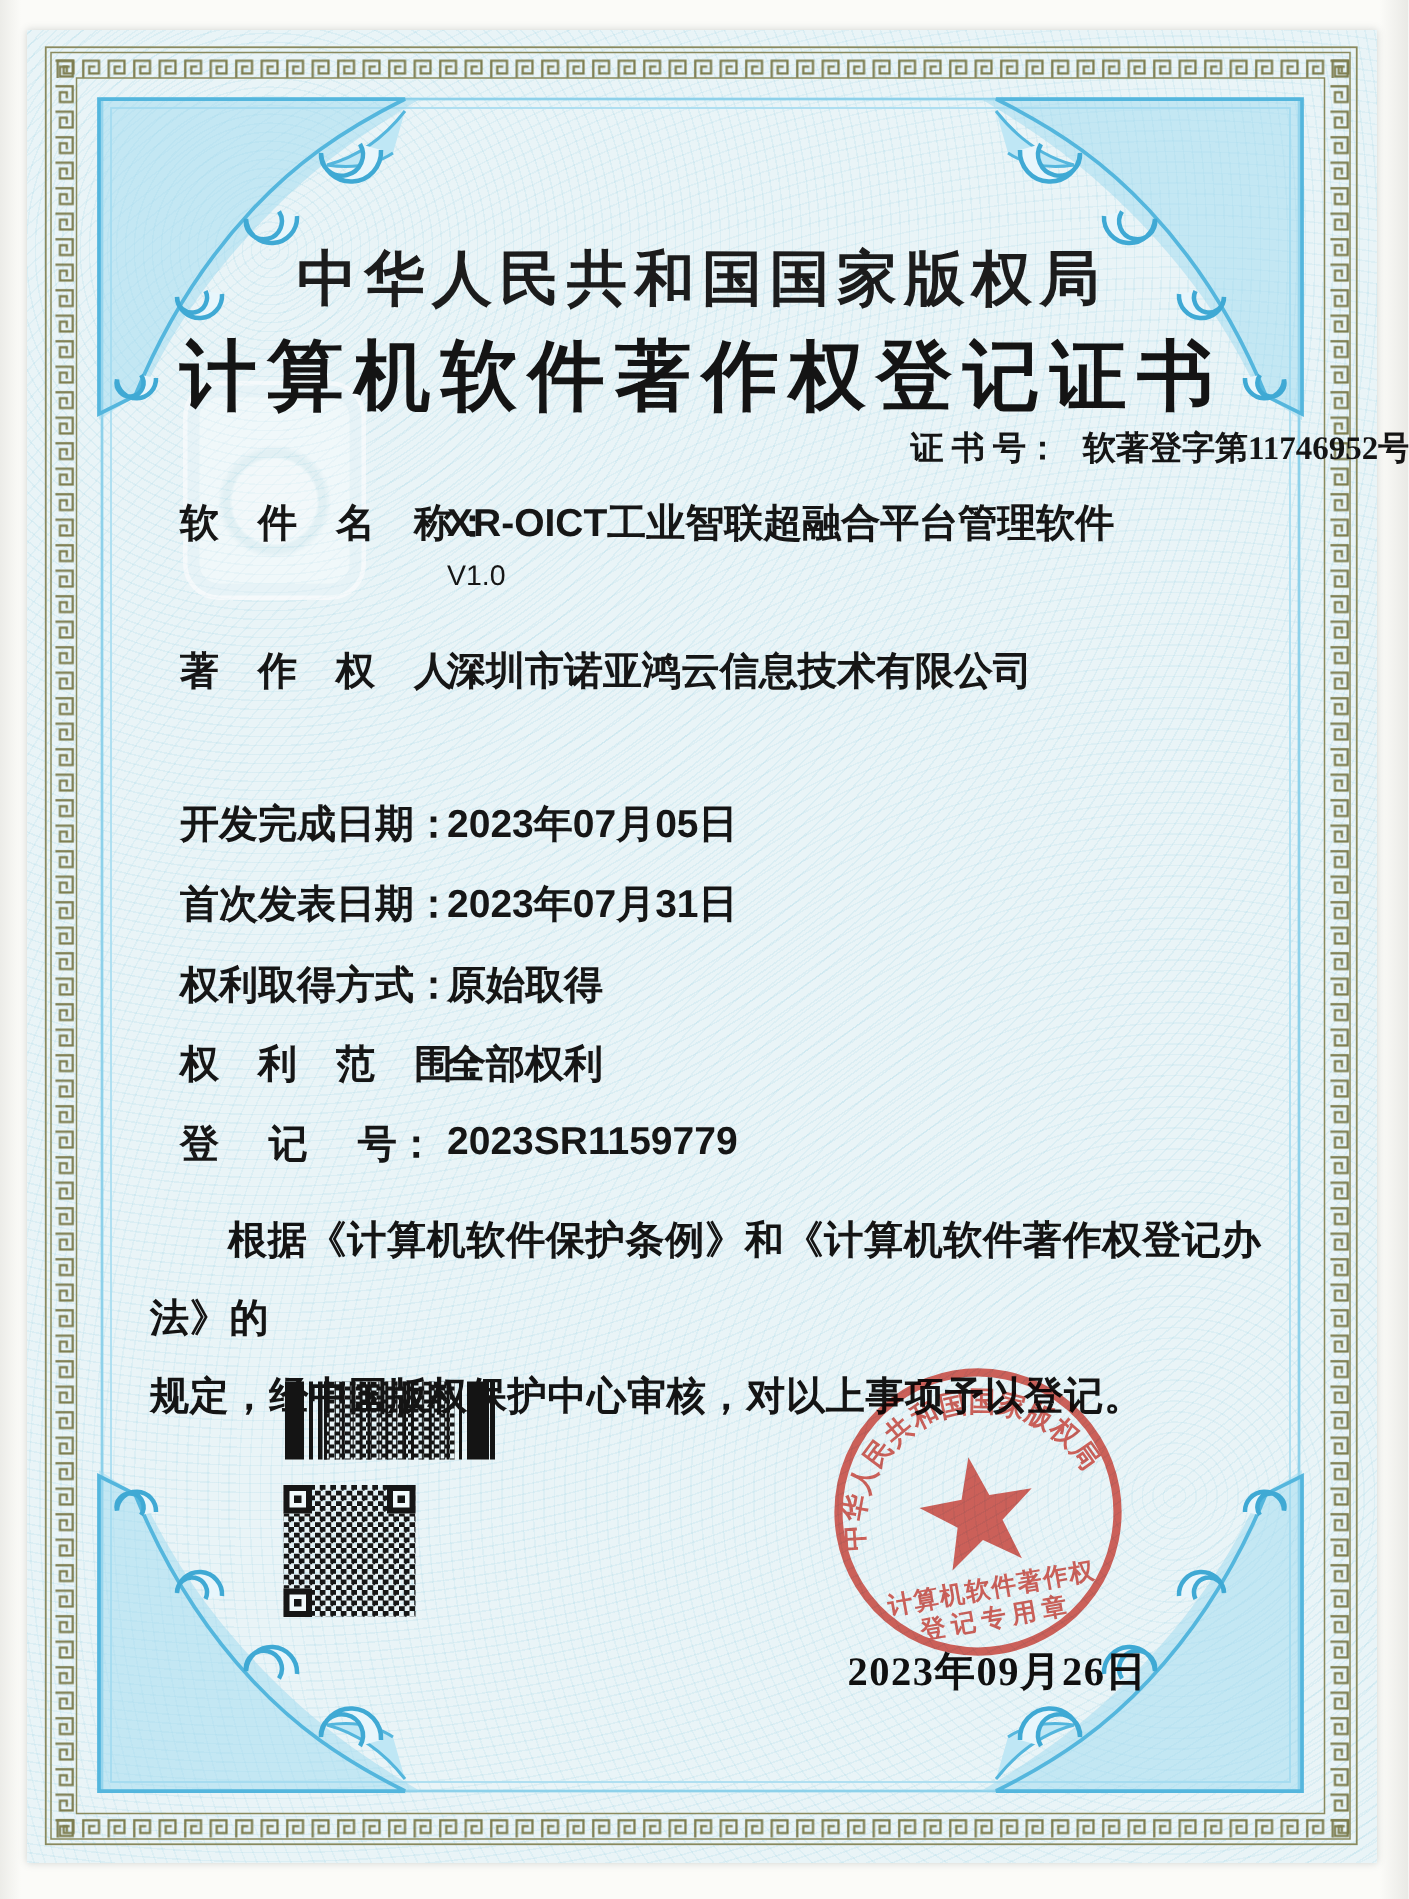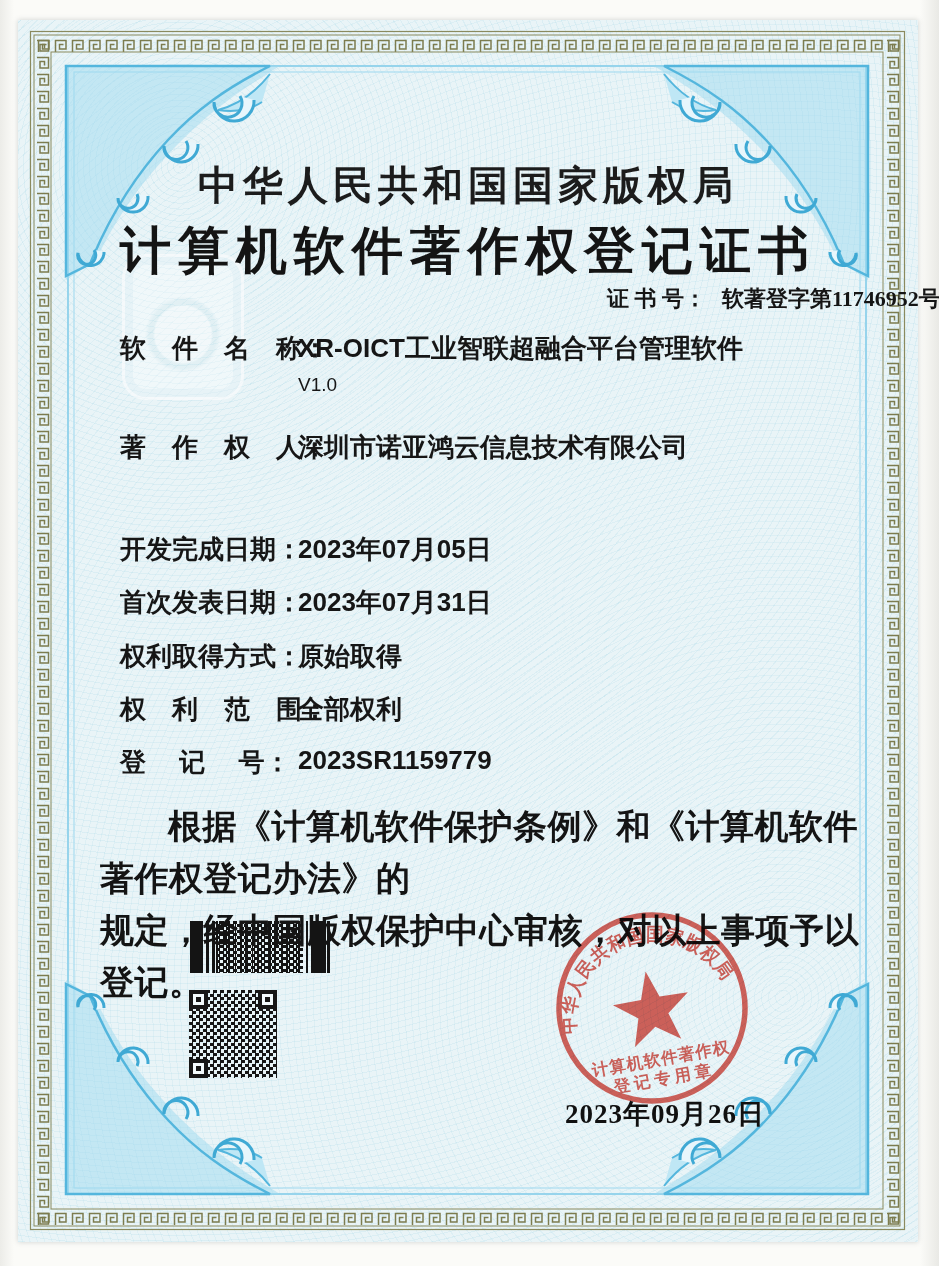--- a/index.html
+++ b/index.html
@@ -52,21 +52,21 @@
   .row .val{display:inline-block;}
   .r1{top:311px;} .r1b{position:absolute;left:280px;top:354px;font-size:19px;font-weight:normal;color:#161616;}
   .r2{top:410px;}
   .r3{top:512px;}
   .r4{top:565px;}
   .r5{top:619px;}
   .r6{top:672px;}
   .r7{top:725px;}
   .statement{
     position:absolute;left:82px;top:780px;width:766px;color:#141414;
-    font-size:34px;font-weight:bold;line-height:52px;letter-spacing:0.5px;
+    font-size:26px;font-weight:bold;line-height:52px;letter-spacing:0.5px;
   }
   .statement .line1{text-indent:2em;}
   .barcode{position:absolute;left:172px;top:901px;width:140px;height:52px;}
   .barcode .bc-start{position:absolute;left:0;top:0;bottom:0;width:25px;
     background:linear-gradient(90deg,#141414 0 13px,rgba(0,0,0,0) 13px 16px,#141414 16px 19px,rgba(0,0,0,0) 19px 22px,#141414 22px 25px);}
   .barcode .bc-mid{position:absolute;left:26px;right:27px;top:0;bottom:0;
     background-image:
       repeating-conic-gradient(#141414 0% 25%, rgba(0,0,0,0) 0% 50%),
       repeating-linear-gradient(90deg,#141414 0 2px,rgba(0,0,0,0) 2px 7px,#141414 7px 8px,rgba(0,0,0,0) 8px 12px);
     background-size:7px 6px,29px 100%;}

